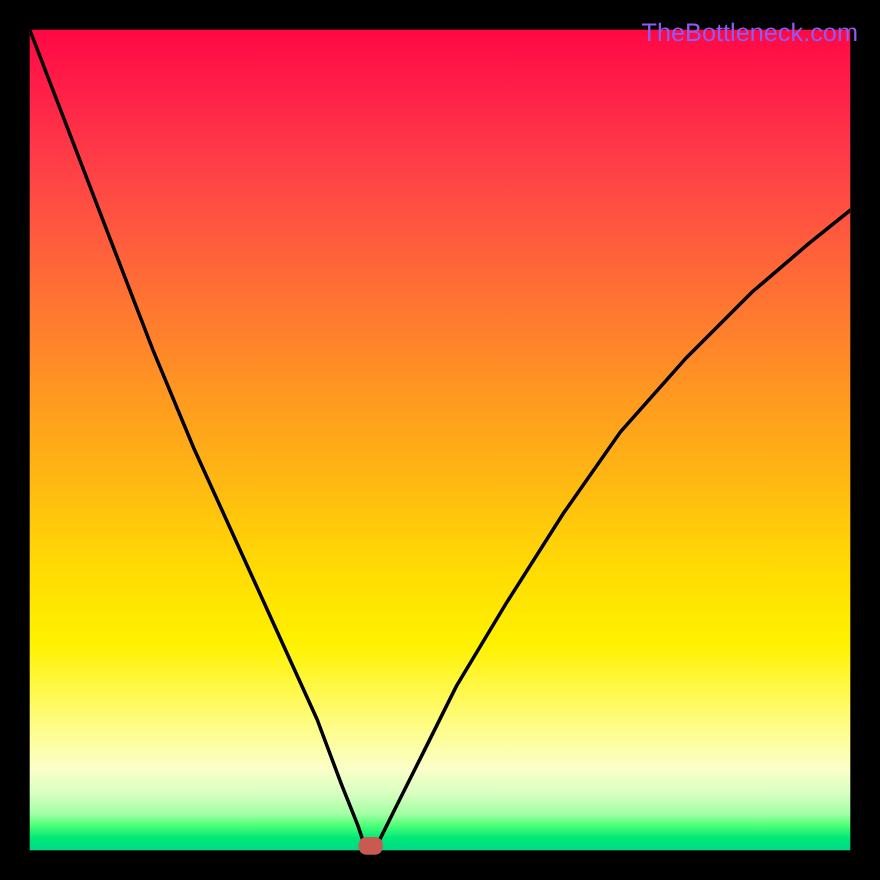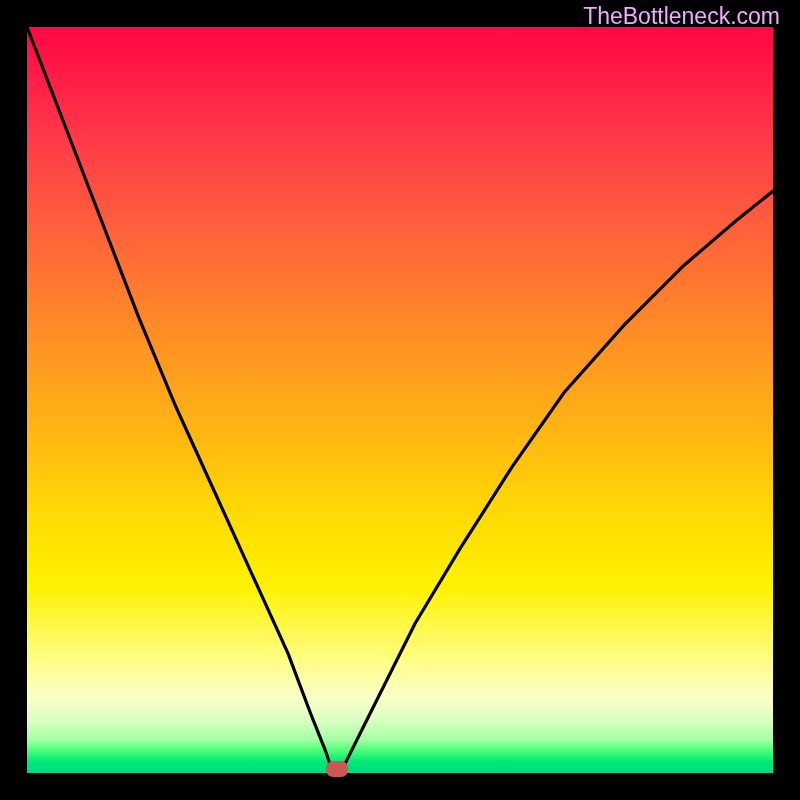--- a/index.html
+++ b/index.html
@@ -10,23 +10,23 @@
   body {
     width: 800px;
     height: 800px;
     background: #000;
     position: relative;
     font-family: Arial, sans-serif;
     overflow: hidden;
   }
   .watermark {
     position: absolute;
-    top: 3px;
+    top: 16px;
     right: 20px;
-    color: #f0abfc;
+    color: #8b5cf6;
     font-size: 23px;
     font-weight: 500;
     z-index: 10;
   }
   .chart-area {
     position: absolute;
     left: 27px;
     top: 27px;
     width: 746px;
     height: 746px;

